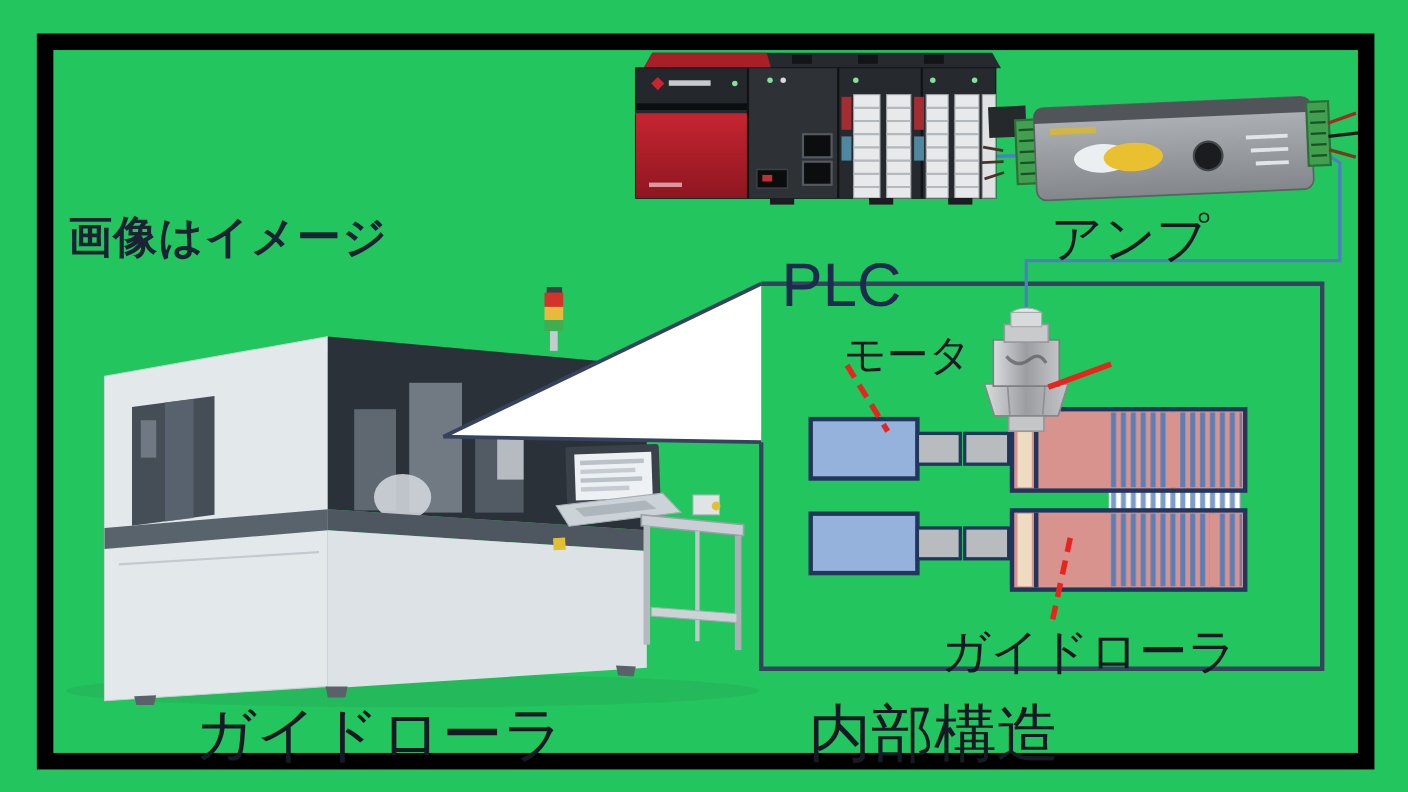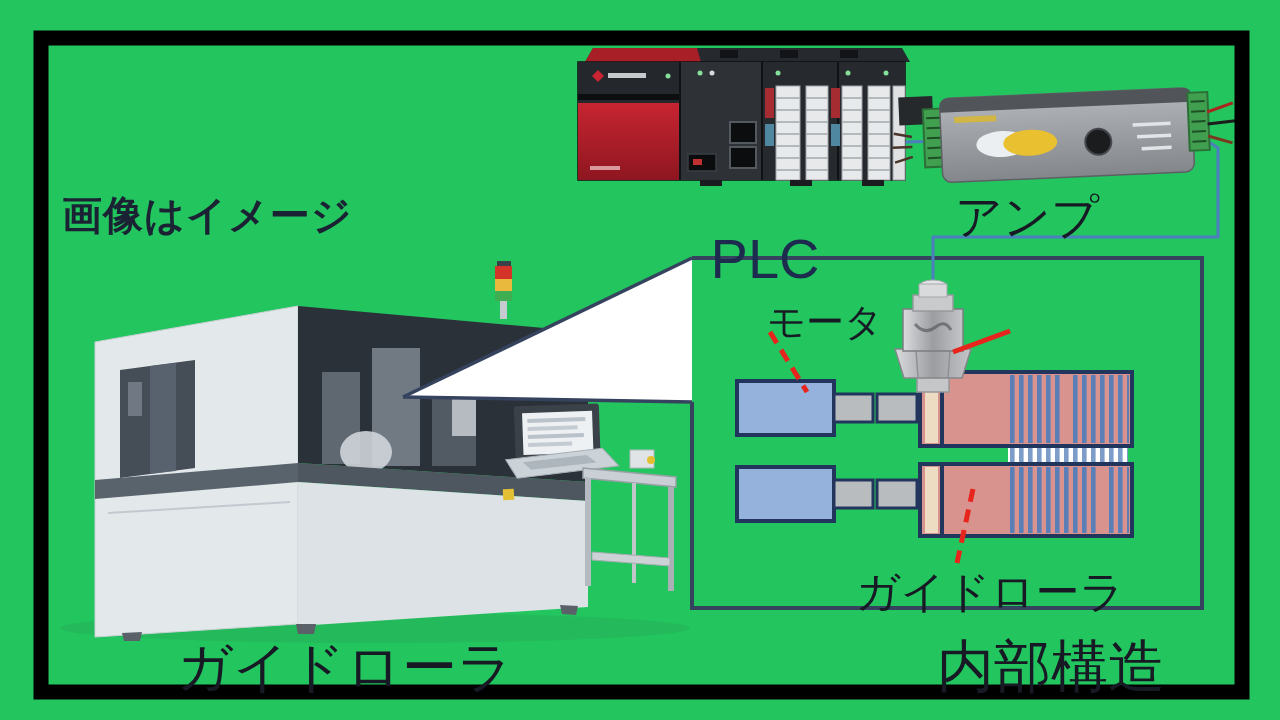--- a/index.html
+++ b/index.html
@@ -4,21 +4,21 @@
 <style>
   html,body{margin:0;padding:0;background:#ffffff;}
   .stage{position:relative;width:1280px;height:720px;background:#22c55e;overflow:hidden;
          font-family:"Liberation Sans","DejaVu Sans",sans-serif;}
   .stage svg{position:absolute;left:0;top:0;}
   .lbl{position:absolute;color:#15181f;white-space:nowrap;}
   .lbl-caption{left:62px;top:188px;width:340px;font-size:40px;font-weight:600;letter-spacing:1px;color:#1a2233;}
   .lbl-plc{left:615px;top:182px;width:300px;text-align:center;font-size:56px;font-weight:500;color:#1d2b4e;margin-top:44px;}
   .lbl-amp{left:955px;top:186px;width:230px;text-align:left;font-size:47px;font-weight:500;color:#171a24;}
   .lbl-wiresaw{left:105px;top:631px;width:480px;text-align:center;font-size:55px;font-weight:500;color:#171a24;}
-  .lbl-internal{left:735px;top:629px;width:430px;text-align:right;font-size:57px;font-weight:500;color:#171a24;}
+  .lbl-internal{left:735px;top:629px;width:430px;text-align:left;font-size:57px;font-weight:500;color:#171a24;}
   .lbl-motor{left:698px;top:297px;width:185px;text-align:right;font-size:38px;font-weight:400;color:#171a24;}
   .lbl-sensor{left:982px;top:260px;width:205px;text-align:center;font-size:40px;font-weight:500;
               line-height:1.25;color:#171a24;white-space:normal;}
   .lbl-guide{left:845px;top:563px;width:290px;text-align:center;font-size:44px;font-weight:500;color:#171a24;}
 </style>
 </head>
 <body>
 
 <div class="stage">
 

